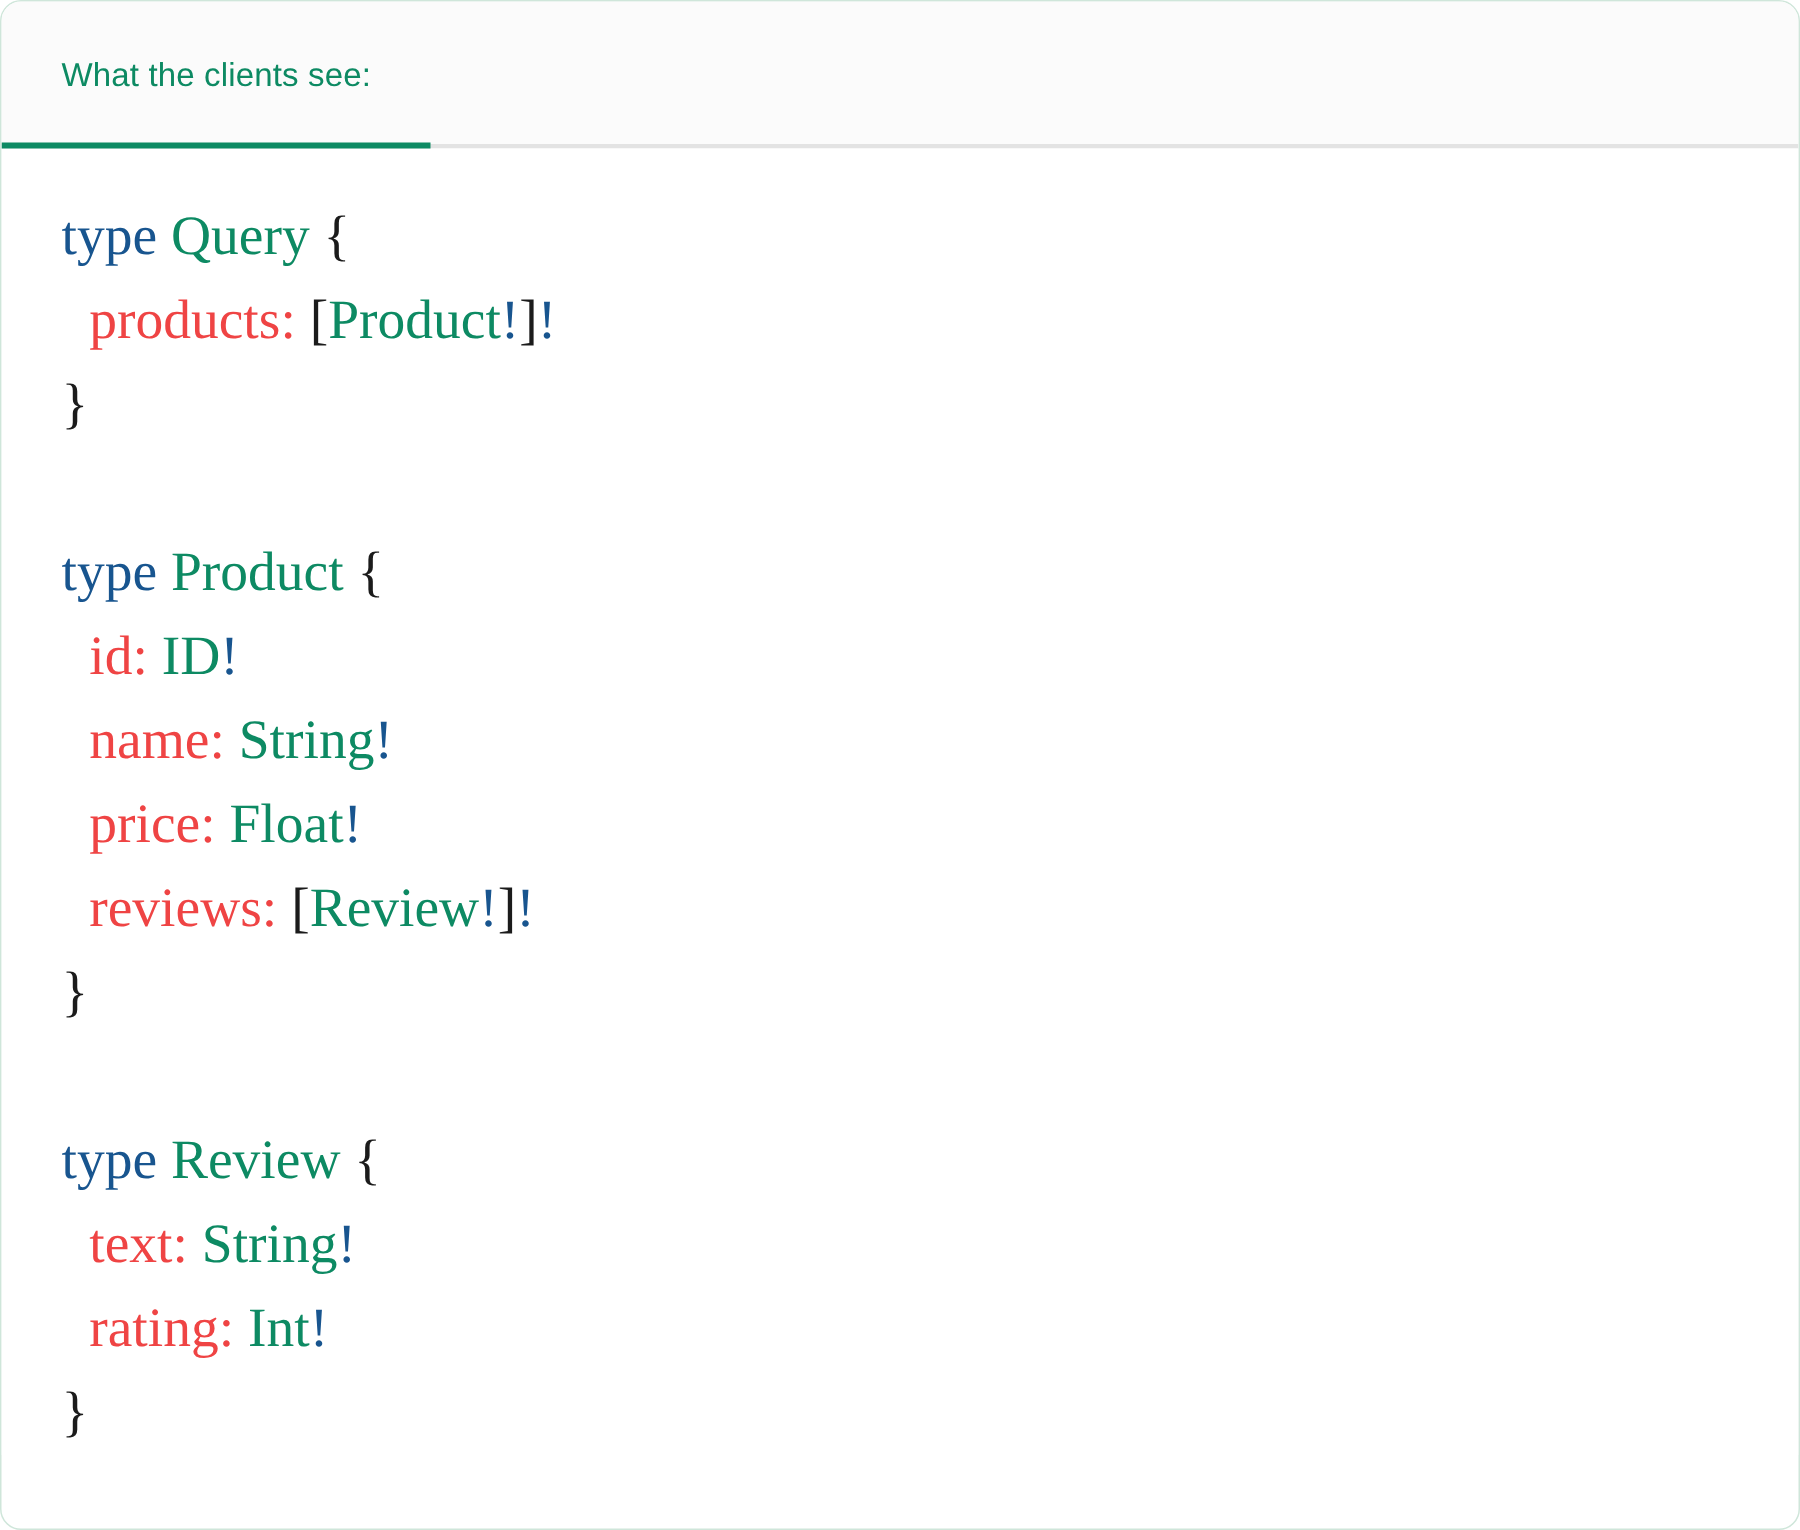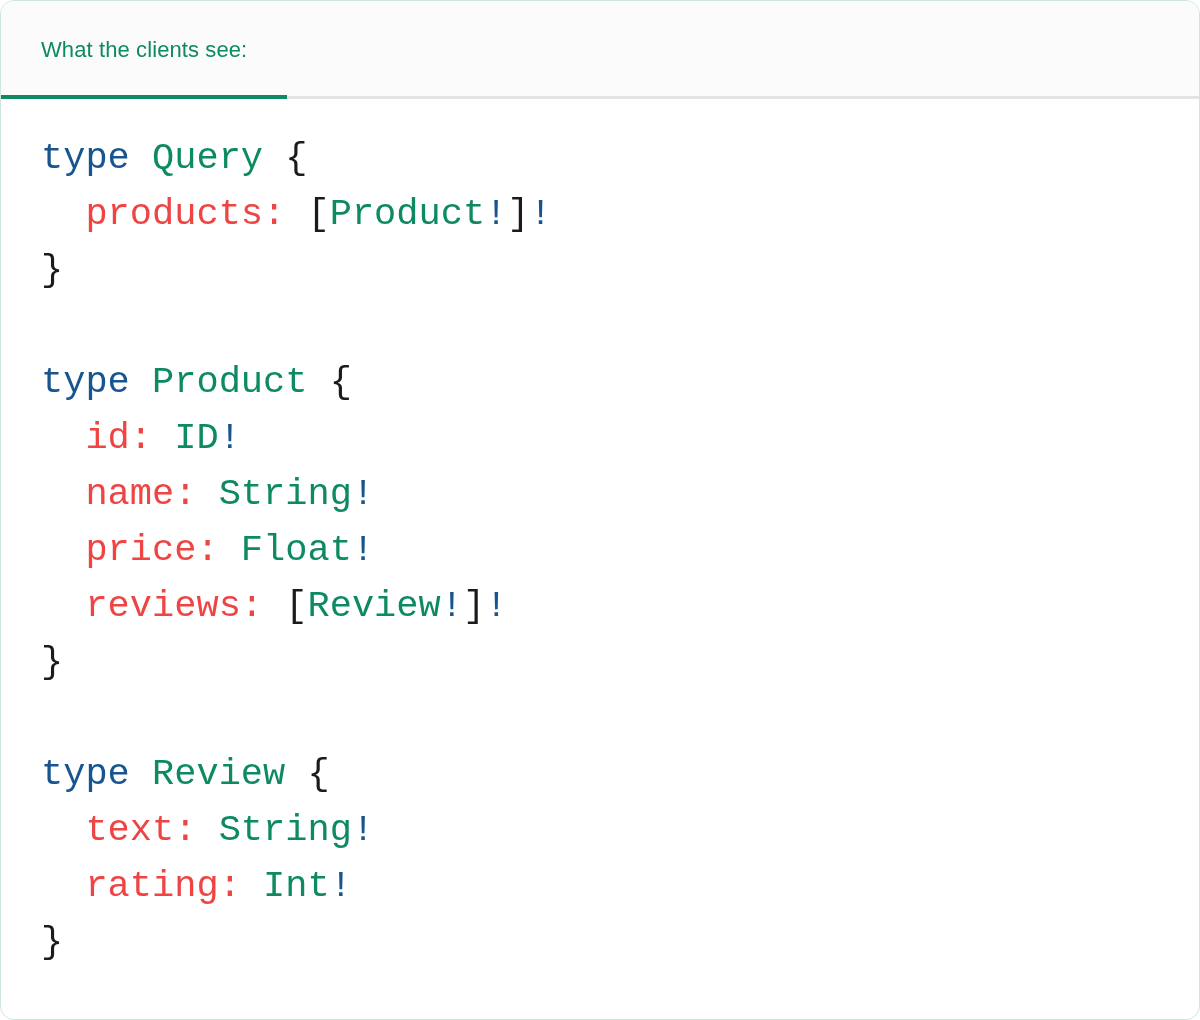--- a/index.html
+++ b/index.html
@@ -70,21 +70,21 @@
   }
 
   
   .code-area {
     position: relative;
     padding: 31px 0 0 40px;
     background: #ffffff;
   }
   pre.code {
     margin: 0;
-    font-family: Liberation Mono, monospace;
+    font-family: Liberation Serif, serif;
     font-size: 37px;
     line-height: 56px;
     white-space: pre;
     color: #1b1b1b;
     tab-size: 2;
   }
   .code-line {
     display: block;
     height: 56px;
     white-space: pre;

